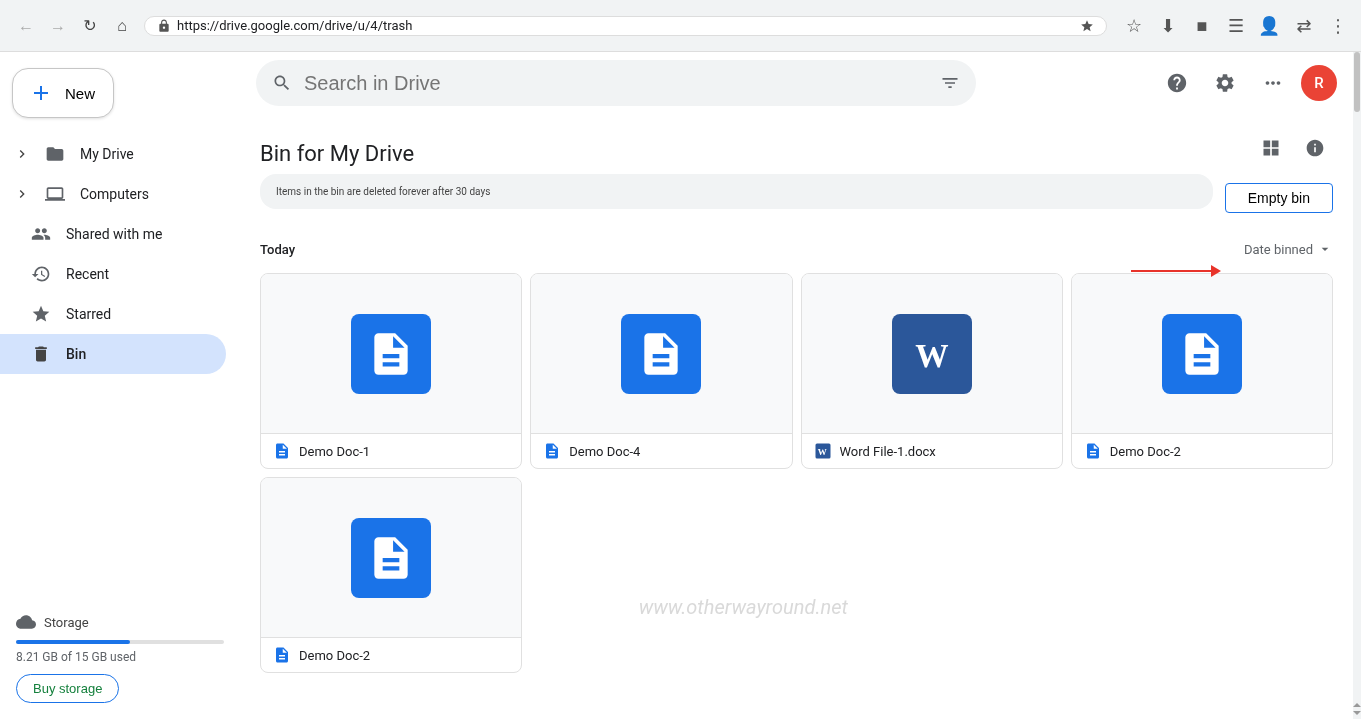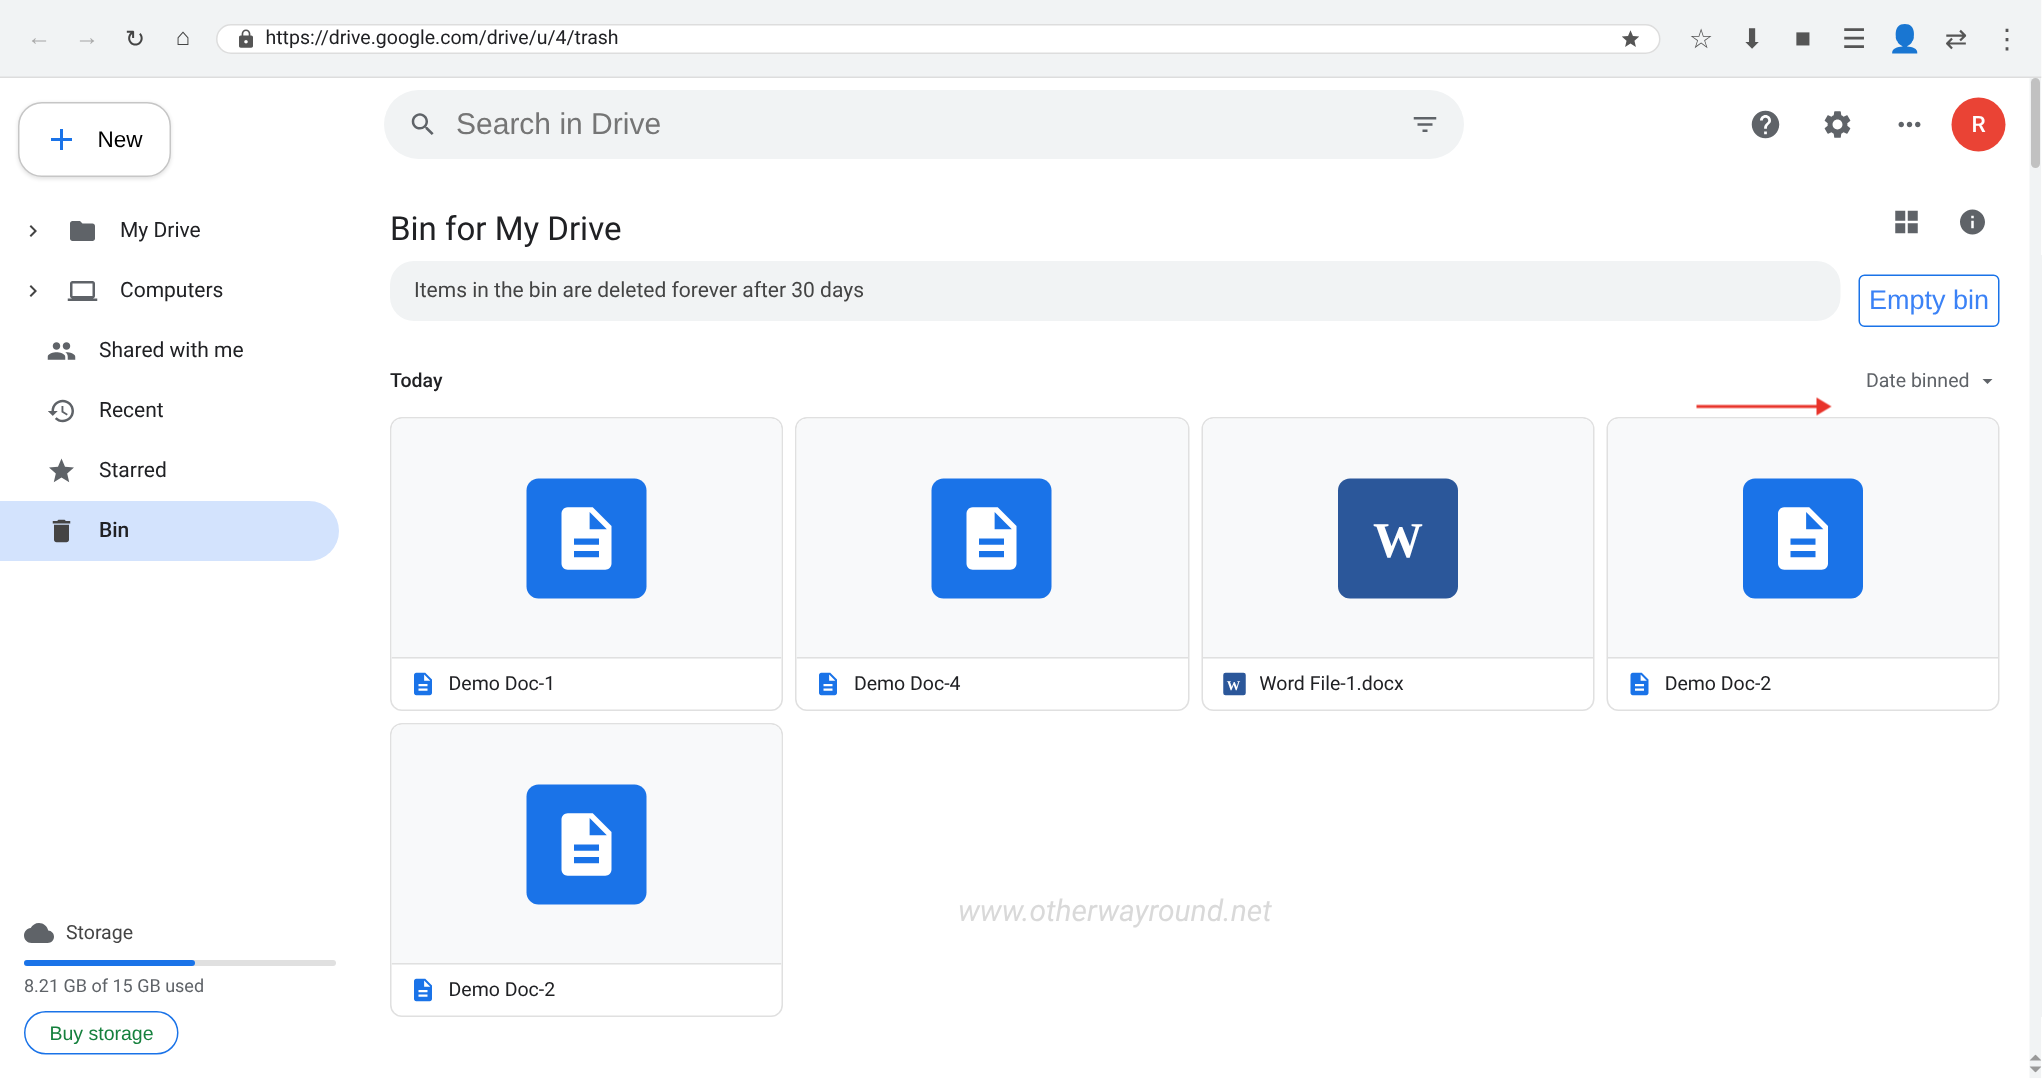--- a/index.html
+++ b/index.html
@@ -135,21 +135,21 @@
     }
     .info-btn {
       width: 36px; height: 36px; border-radius: 50%; display: flex;
       align-items: center; justify-content: center; cursor: pointer; color: #444;
     }
 
     
     .info-banner {
       background: #f1f3f4; padding: 12px 16px;
       border-radius: 16px; margin-bottom: 12px;
-      font-size: 14px; color: #444;
+      font-size: 10px; color: #444;
     }
 
     
     .section-header {
       display: flex; align-items: center; justify-content: space-between;
       padding: 8px 0; margin-bottom: 8px;
     }
     .section-date { font-size: 13px; font-weight: 500; color: #202124; }
     .sort-btn {
       display: flex; align-items: center; gap: 4px;
@@ -202,23 +202,23 @@
       left: 50%;
       transform: translateX(-20%);
       font-size: 20px;
       color: rgba(180,180,180,0.5);
       pointer-events: none;
       font-style: italic;
     }
 
     
     .empty-bin-btn {
-      border: 1px solid #1a73e8; color: #3b82f6; background: #fff;
-      border-radius: 4px; padding: 6px 6px;
-      font-size: 18px; cursor: pointer; font-weight: 500;
+      border: 1px solid #1a73e8; color: #000000; background: #fff;
+      border-radius: 4px; padding: 6px 22px;
+      font-size: 14px; cursor: pointer; font-weight: 500;
       white-space: nowrap;
     }
 
     
     .annotation-container {
       position: relative;
     }
   </style>
 </head>
 <body>

